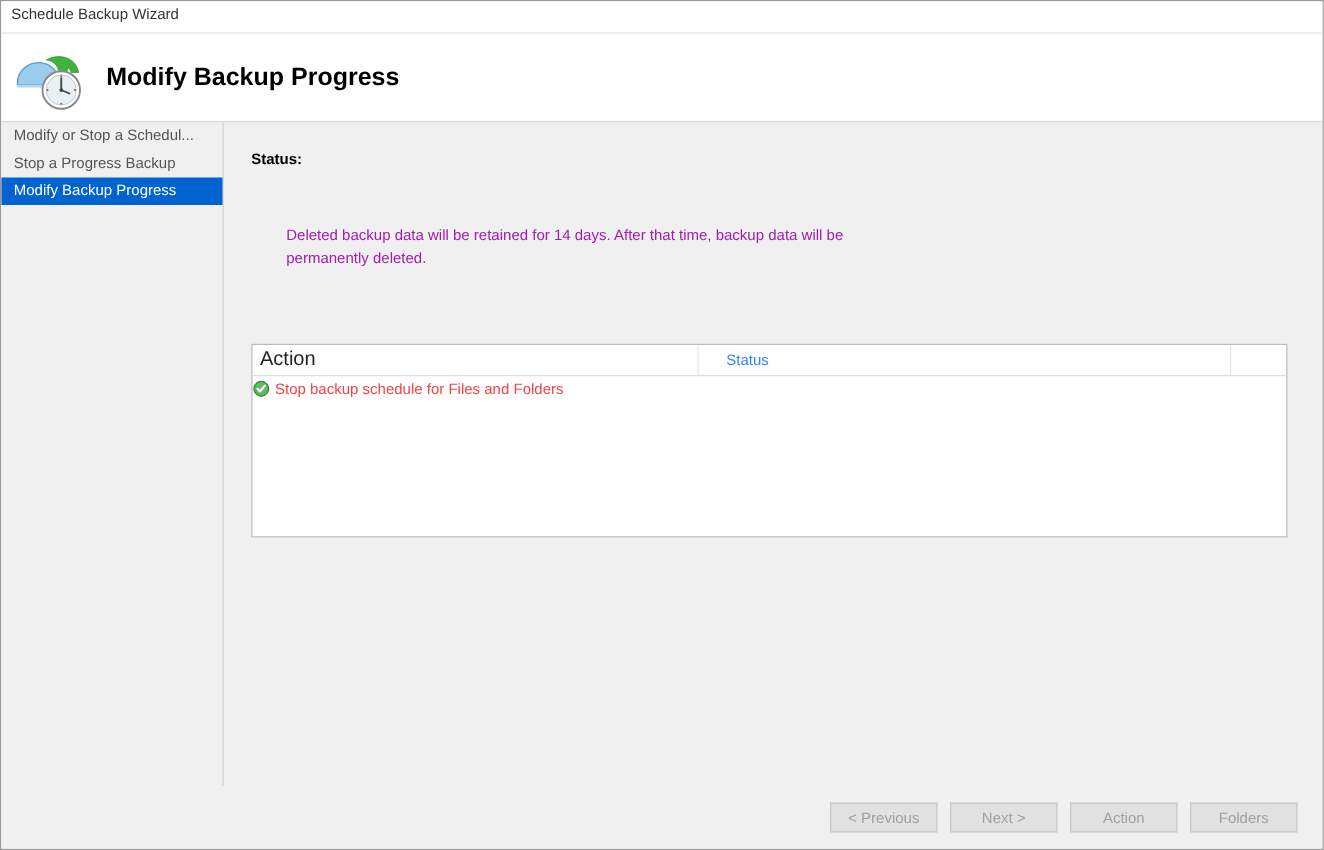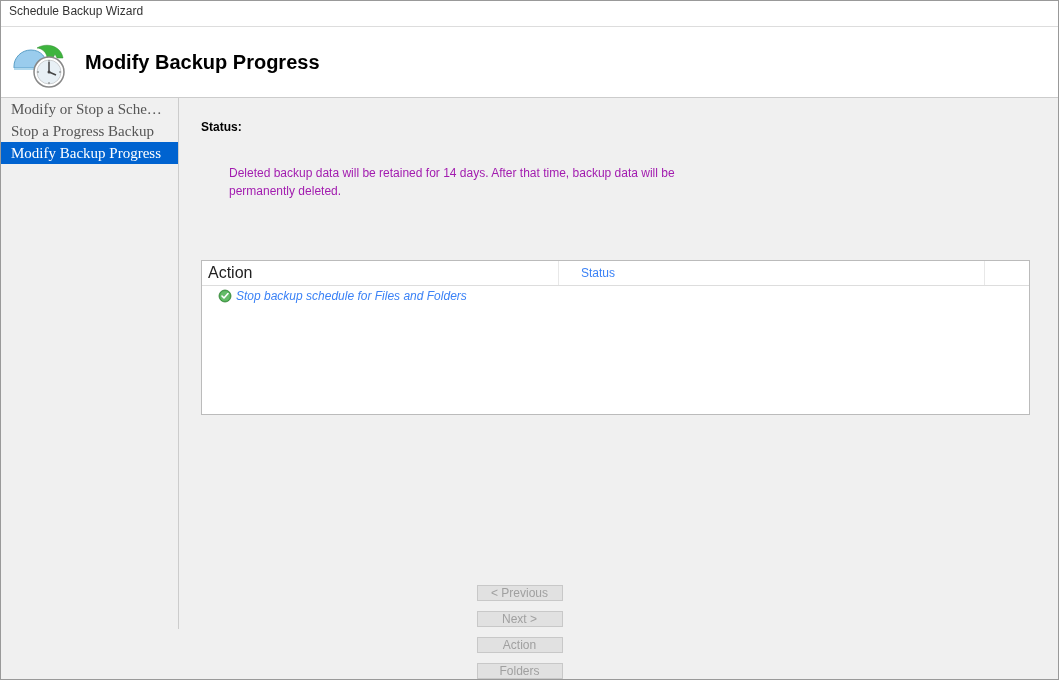--- a/index.html
+++ b/index.html
@@ -51,44 +51,43 @@
       min-height: 0;
     }
     .sidebar {
       width: 178px;
       background: #f0f0f0;
       border-right: 1px solid #ccc;
     }
     .sidebar-item {
       height: 22px;
       padding: 3px 10px;
-      font-size: 15px;
+      font-size: 12px;
       color: #555;
       white-space: nowrap;
       overflow: hidden;
       text-overflow: ellipsis;
       cursor: pointer;
-      font-family: Liberation Serif, serif;
     }
     .sidebar-item.selected {
       background: #0063d0;
       color: #fff;
     }
     .main {
       flex: 1;
       background: #f0f0f0;
       padding: 22px 28px 22px 22px;
       display: flex;
       flex-direction: column;
     }
     .status-label {
       font-size: 12px;
       font-weight: bold;
       color: #000;
-      margin-bottom: 30px;
+      margin-bottom: 45px;
     }
     .description {
       font-size: 12px;
       color: #a21caf;
       line-height: 1.5;
       margin-left: 28px;
       margin-bottom: 60px;
       max-width: 490px;
     }
     .table-box {
@@ -127,48 +126,46 @@
     .col-end {
       width: 44px;
     }
     .table-row {
       display: flex;
       align-items: center;
       height: 20px;
     }
     .row-action {
       width: 357px;
-      padding-left: 16px;
-      font-size: 12px;
-      color: #3b82f6;
+      padding-left: 0;
+      font-size: 12px;
+      color: #ef4444;
       display: flex;
       align-items: center;
       gap: 4px;
-      font-style: italic;
     }
     .row-status {
       flex: 1;
       padding-left: 6px;
       font-size: 12px;
       color: #222;
     }
     .success-icon {
       width: 14px;
       height: 14px;
       flex-shrink: 0;
     }
     .footer {
       height: 50px;
       background: #f0f0f0;
       display: flex;
       align-items: center;
       justify-content: flex-end;
       padding-right: 20px;
       gap: 10px;
-      flex-direction: column;
     }
     .btn {
       width: 86px;
       height: 24px;
       background: #e1e1e1;
       border: 1px solid #c8c8c8;
       font-size: 12px;
       color: #a0a0a0;
       cursor: default;
       text-align: center;

